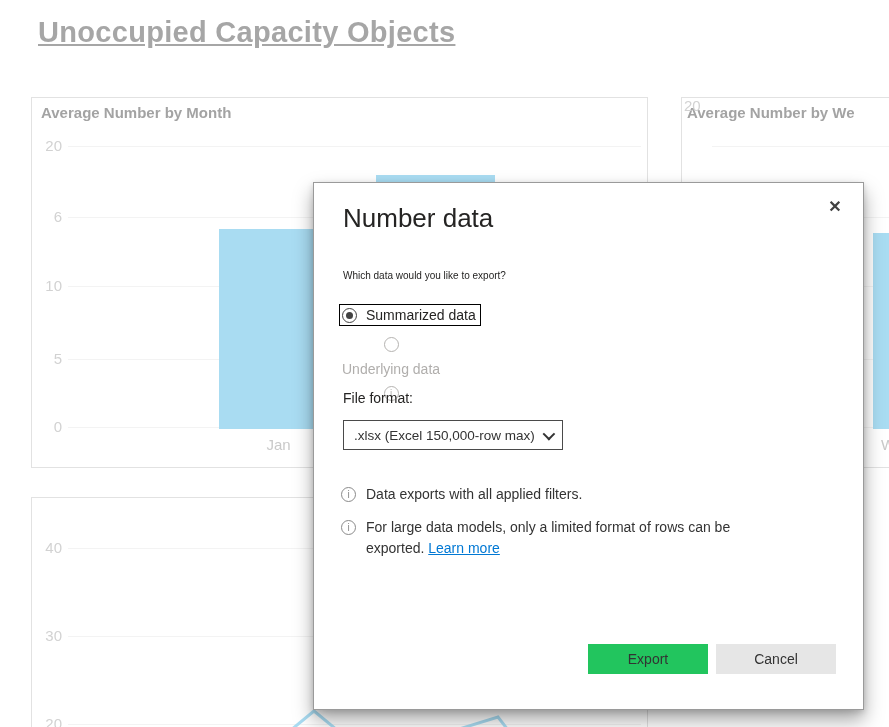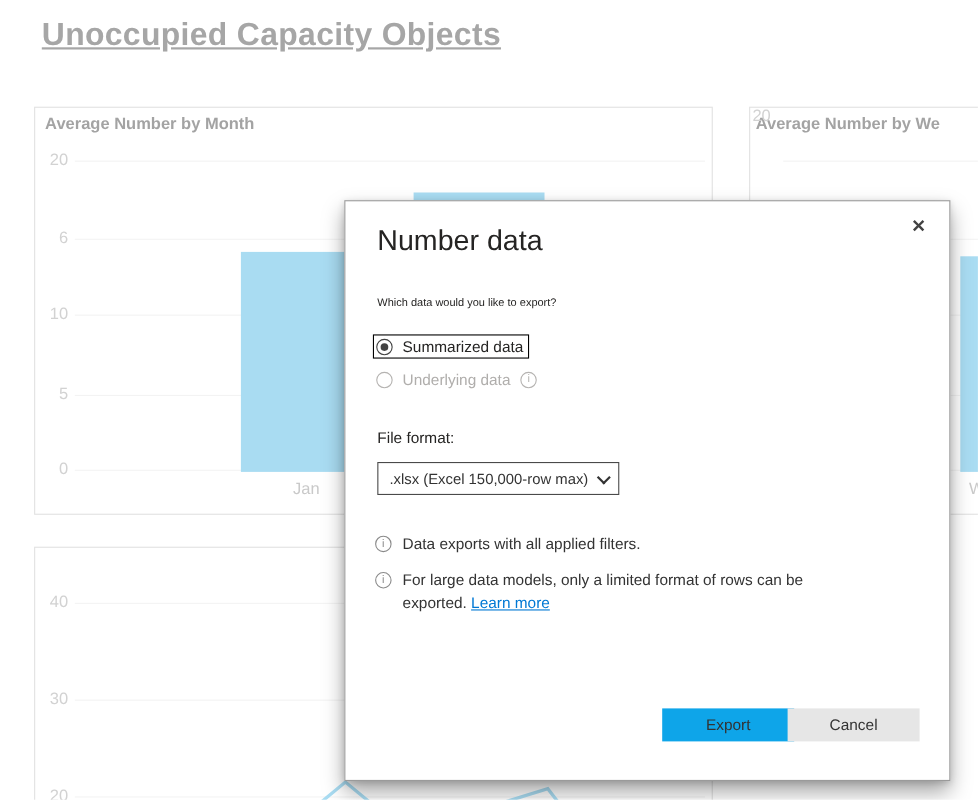--- a/index.html
+++ b/index.html
@@ -46,21 +46,21 @@
   }
   .modal-question{
     position:absolute;left:29px;top:87px;font-size:10px;color:#252423;
   }
   .option-row{
     position:absolute;left:26px;display:flex;align-items:center;gap:9px;
     font-size:14px;color:#252423;padding:2px 4px 2px 2px;background:none;border:none;
     font-family:"Liberation Sans",sans-serif;cursor:pointer;
   }
   .option-row.focused{outline:1px solid #000;}
-  .option-row.disabled{color:#b0aeac;cursor:default;}
+  .option-row.disabled{color:#b0aeac;cursor:default;flex-direction:column;}
   .radio{
     width:15px;height:15px;border-radius:50%;border:1px solid #424242;
     box-sizing:border-box;position:relative;flex:0 0 auto;background:#fff;
   }
   .radio.checked::after{
     content:"";position:absolute;left:3px;top:3px;width:7px;height:7px;border-radius:50%;
     background:#424242;
   }
   .radio.disabled{border-color:#b5b3b1;}
   .info-icon{
@@ -86,21 +86,21 @@
   .note-row{
     position:absolute;left:27px;display:flex;gap:10px;align-items:flex-start;
     font-size:14px;color:#333;line-height:21px;width:480px;
   }
   .note-row .info-icon{margin-top:3px;}
   .learn-more{color:#0078d4;text-decoration:underline;cursor:pointer;margin-top:47px;}
   .btn{
     position:absolute;top:461px;width:120px;height:30px;border:none;cursor:pointer;
     font-size:14px;font-family:"Liberation Sans",sans-serif;color:#333;
   }
-  .btn-export{left:288px;background:#0ea5e9;}
+  .btn-export{left:274px;background:#22c55e;}
   .btn-cancel{left:402px;background:#e6e6e6;}
 </style>
 </head>
 <body>
 
 <div class="page-title">Unoccupied Capacity Objects</div>
 
 <div class="card" style="left:31px;top:97px;width:617px;height:371px;">
   <div class="card-title">Average Number by Month</div>
 

